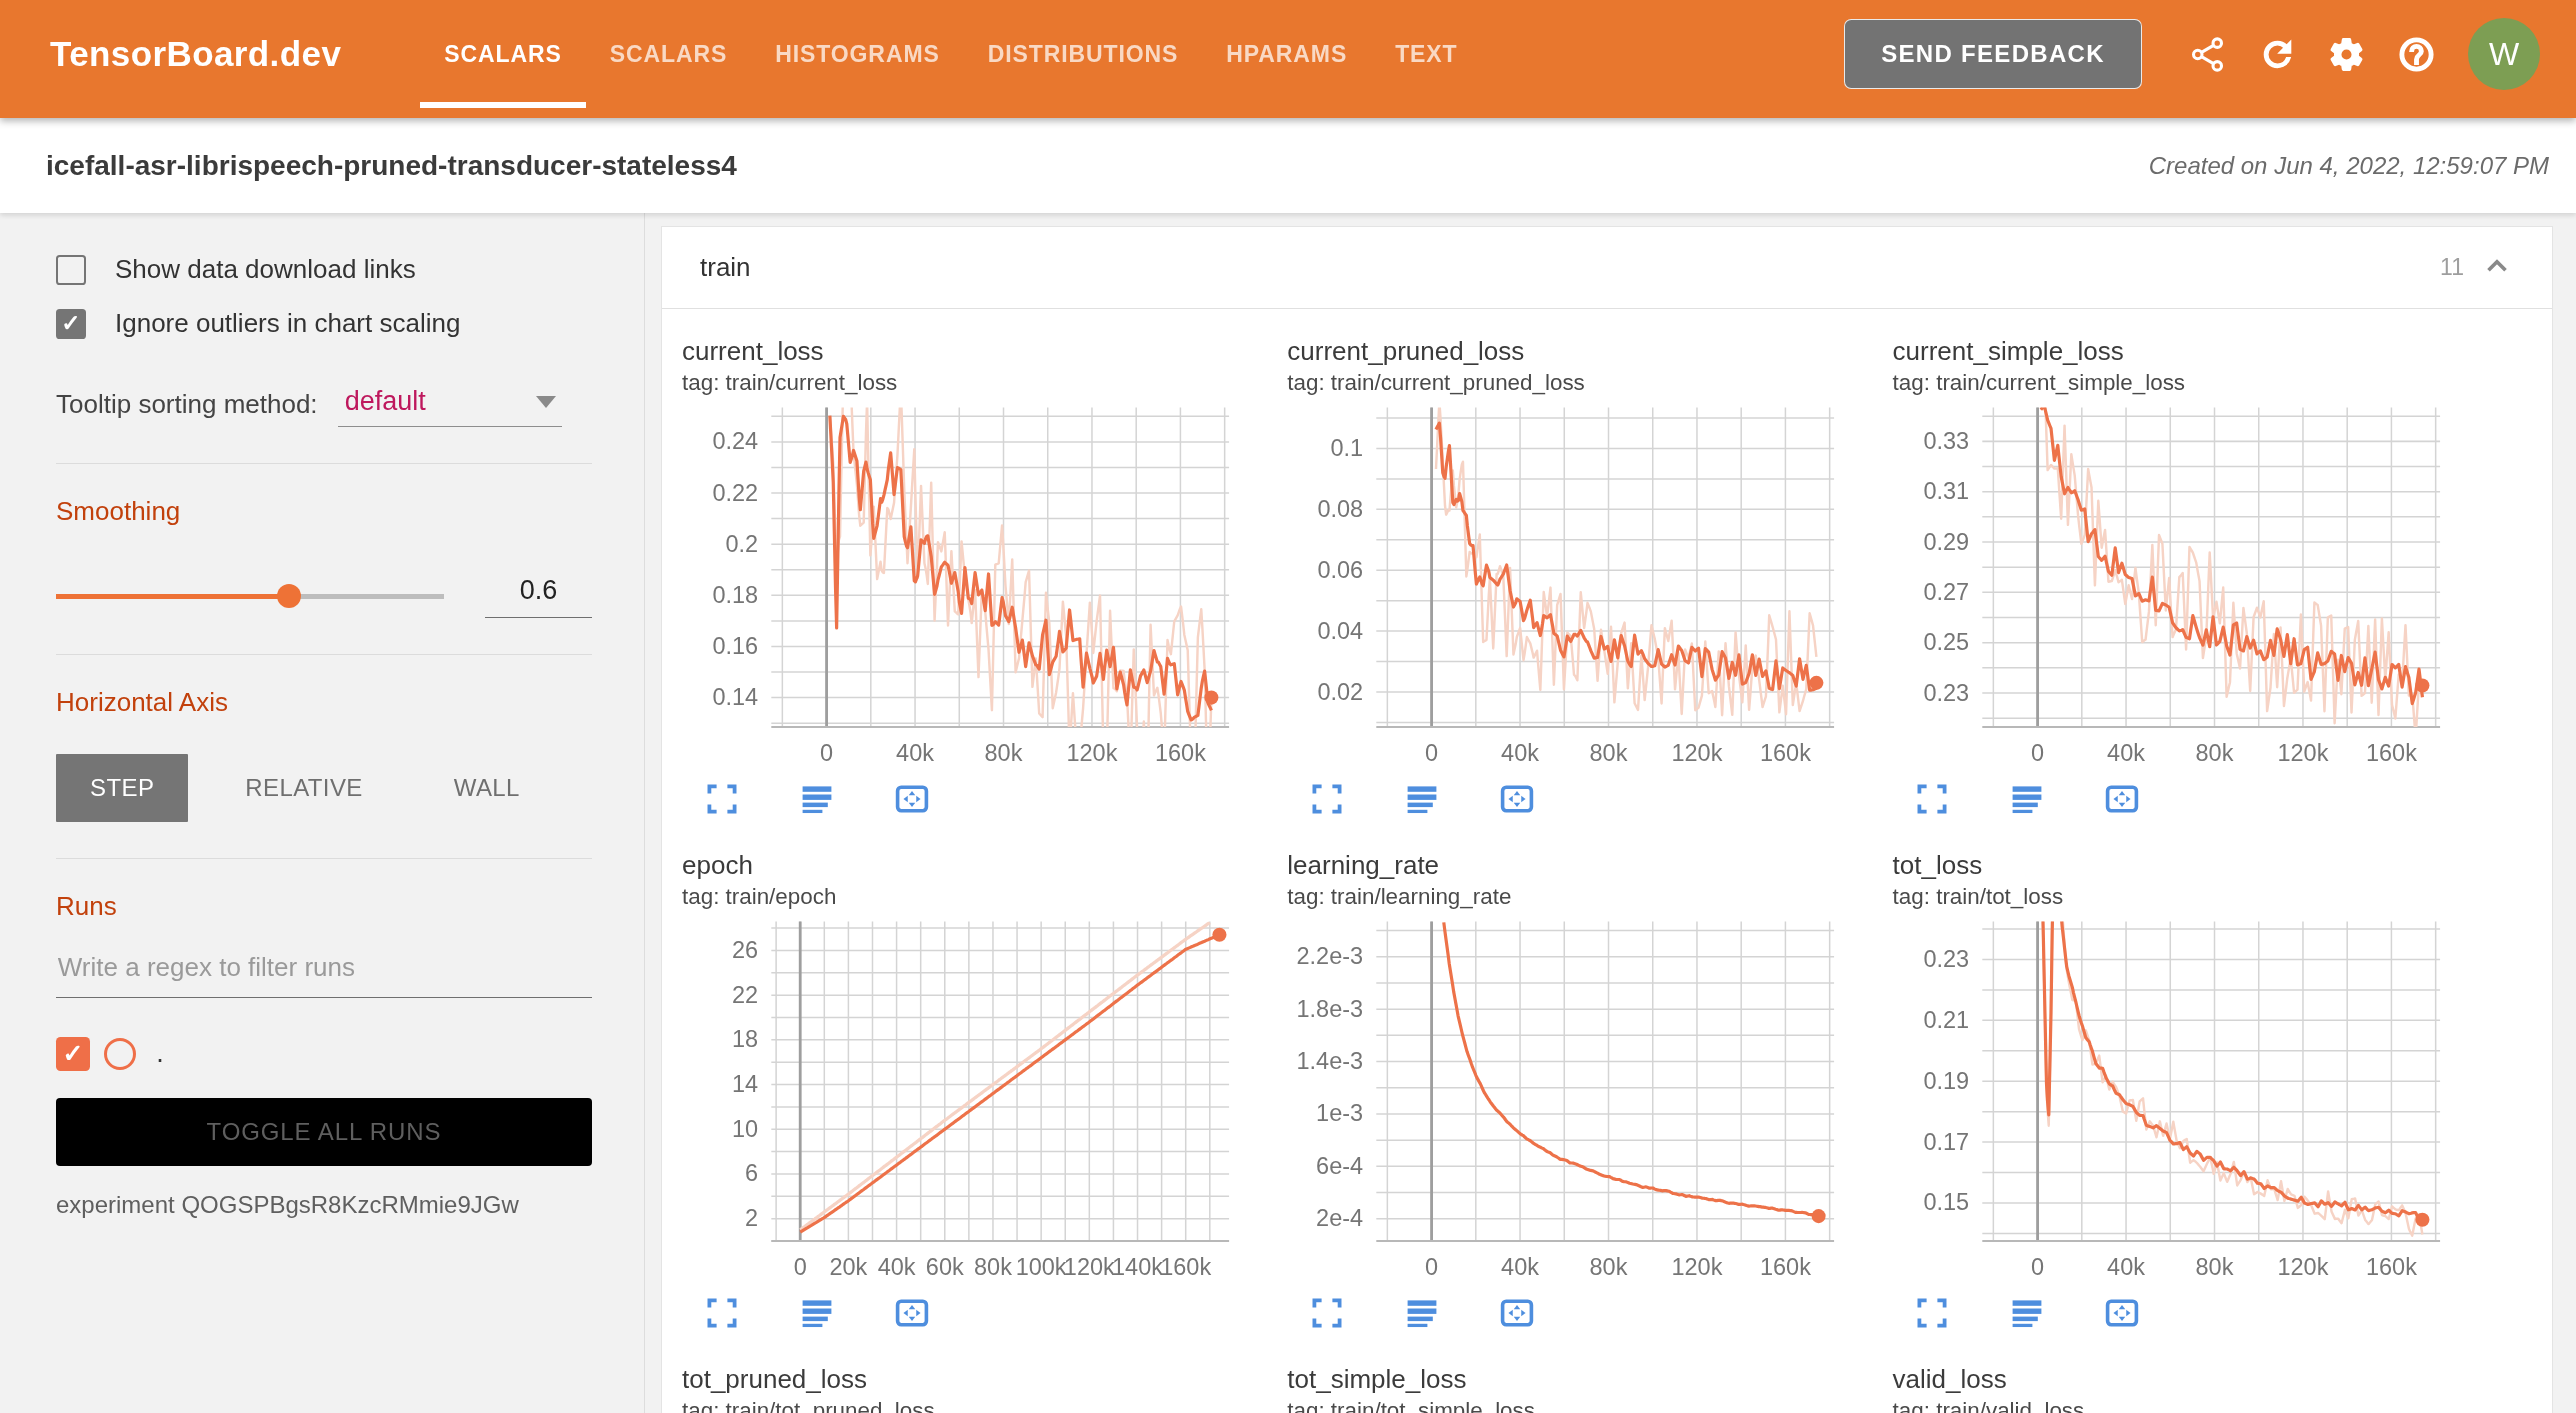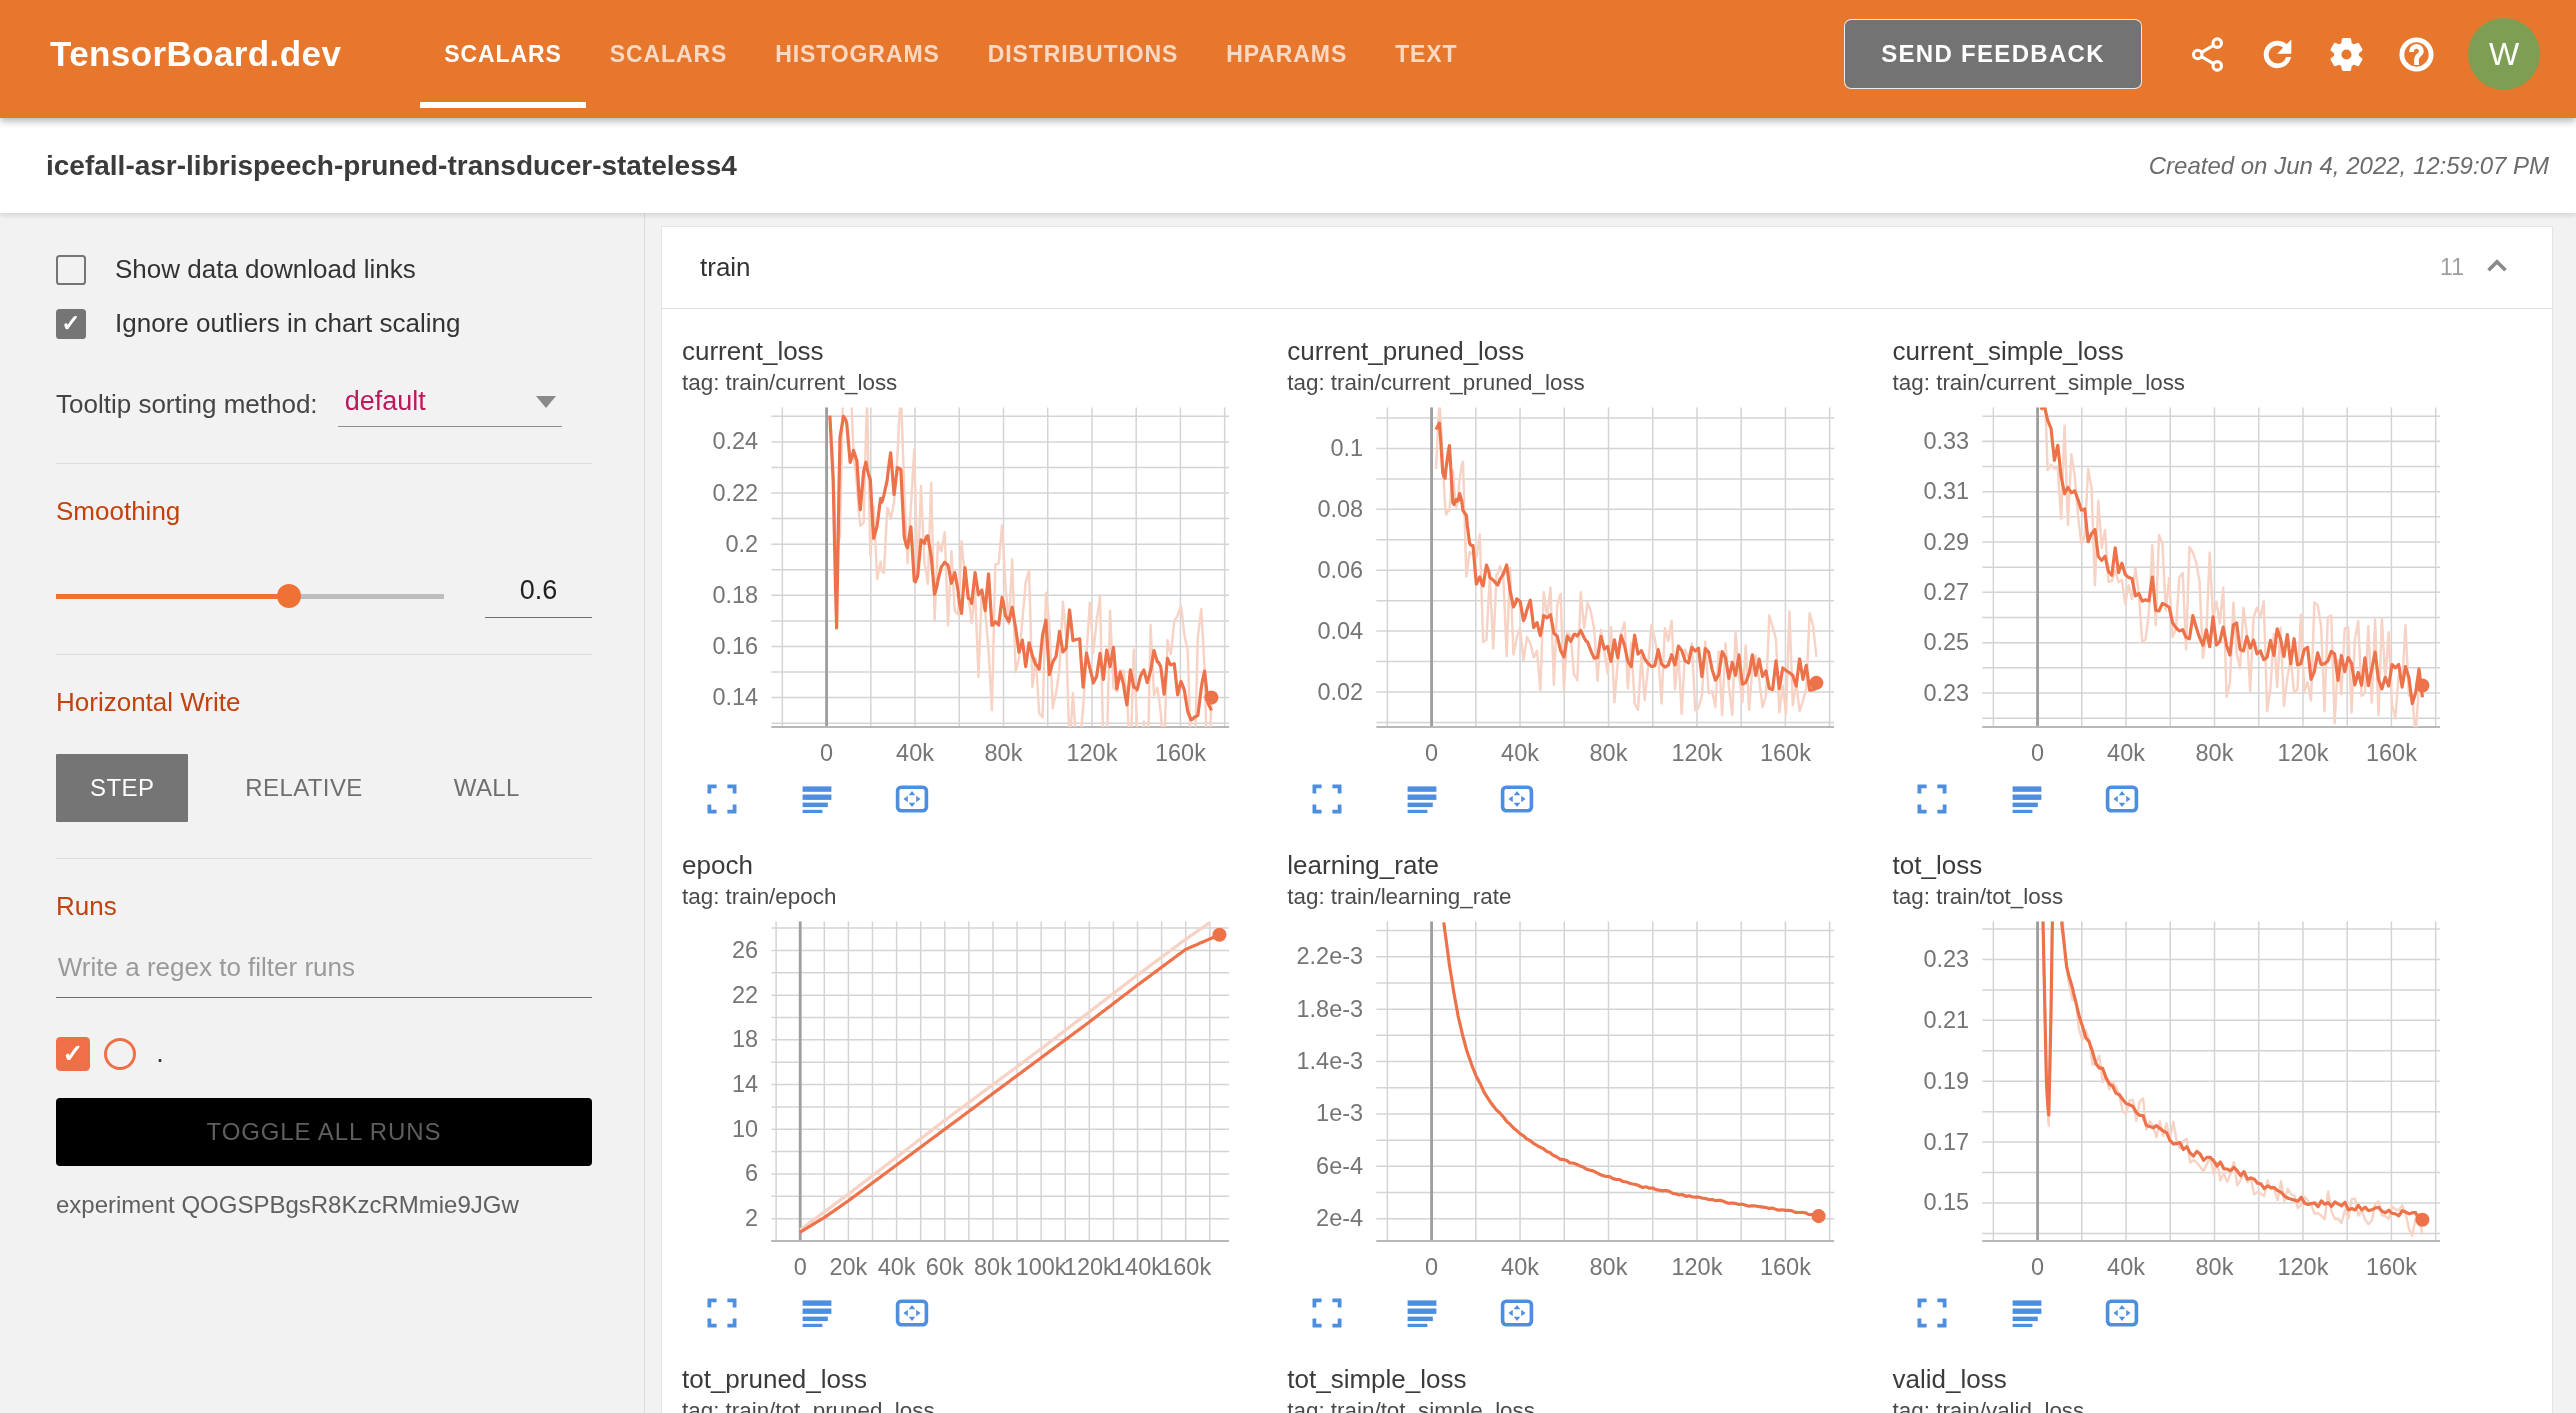--- a/index.html
+++ b/index.html
@@ -149,21 +149,21 @@
       <div class="slider-row">
         <div class="slider" id="smooth-slider">
           <div class="slider-fill" id="smooth-fill" style="width: 60%;"></div>
           <div class="slider-thumb" id="smooth-thumb" style="left: 60%;"></div>
         </div>
         <div class="slider-value">0.6</div>
       </div>
     </div>
 
     <div class="side-group">
-      <div class="group-label">Horizontal Write</div>
+      <div class="group-label">Horizontal Axis</div>
       <div class="axis-btns">
         <div class="axis-btn active">STEP</div>
         <div class="axis-btn">RELATIVE</div>
         <div class="axis-btn">WALL</div>
       </div>
     </div>
 
     <div class="side-group">
       <div class="group-label">Runs</div>
       <input class="runs-filter" placeholder="Write a regex to filter runs" style="">

